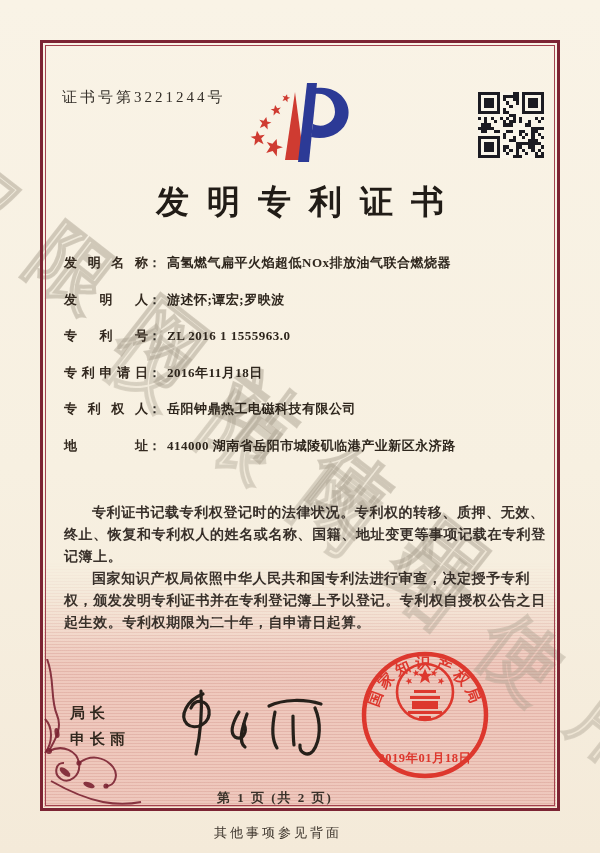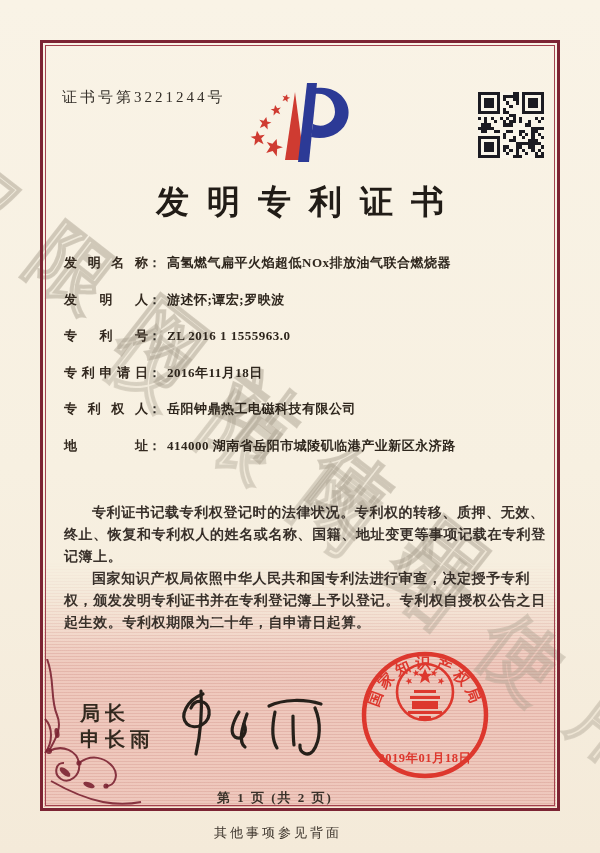--- a/index.html
+++ b/index.html
@@ -36,21 +36,21 @@
   .qr{position:absolute;left:478px;top:92px;width:66px;height:66px;}
   .title{position:absolute;left:0;right:0;top:180px;text-align:center;font-size:33px;font-weight:700;letter-spacing:18px;text-indent:18px;color:#211c17;}
   .fields{position:absolute;left:64px;right:48px;top:252px;font-size:13px;}
   .frow{margin-bottom:14px;line-height:22.5px;white-space:nowrap;}
   .flabel{display:inline-block;width:84px;text-align:justify;text-align-last:justify;font-weight:700;color:#33291f;vertical-align:top;}
   .fcolon{font-weight:700;margin-right:6px;}
   .fvalue{font-weight:700;color:#2e261d;letter-spacing:0.5px;}
   .grant-right{margin-left:20px;}
   .body-text{position:absolute;left:64px;right:50px;top:502px;font-size:14px;line-height:22px;color:#38302a;}
   .body-text p{margin:0;text-indent:2em;letter-spacing:0.6px;font-weight:600;}
-  .director{position:absolute;left:70px;top:700px;font-size:20px;font-weight:700;letter-spacing:5px;color:#33291f;line-height:26px;margin-left:10px;}
+  .director{position:absolute;left:70px;top:700px;font-size:15px;font-weight:700;letter-spacing:5px;color:#33291f;line-height:26px;}
   .signature{position:absolute;left:165px;top:688px;}
   .seal{position:absolute;left:350px;top:640px;opacity:.95;}
   .page-num{position:absolute;left:0;right:50px;top:789px;text-align:center;font-size:13px;letter-spacing:2px;color:#3a322a;font-weight:bold;}
   .back-note{position:absolute;left:0;right:44px;top:824px;text-align:center;font-size:13px;letter-spacing:3px;color:#3c342c;}
   .corner{position:absolute;left:41px;bottom:44px;z-index:3;pointer-events:none;}
 </style>
 </head>
 <body>
 
 <div class="page">

